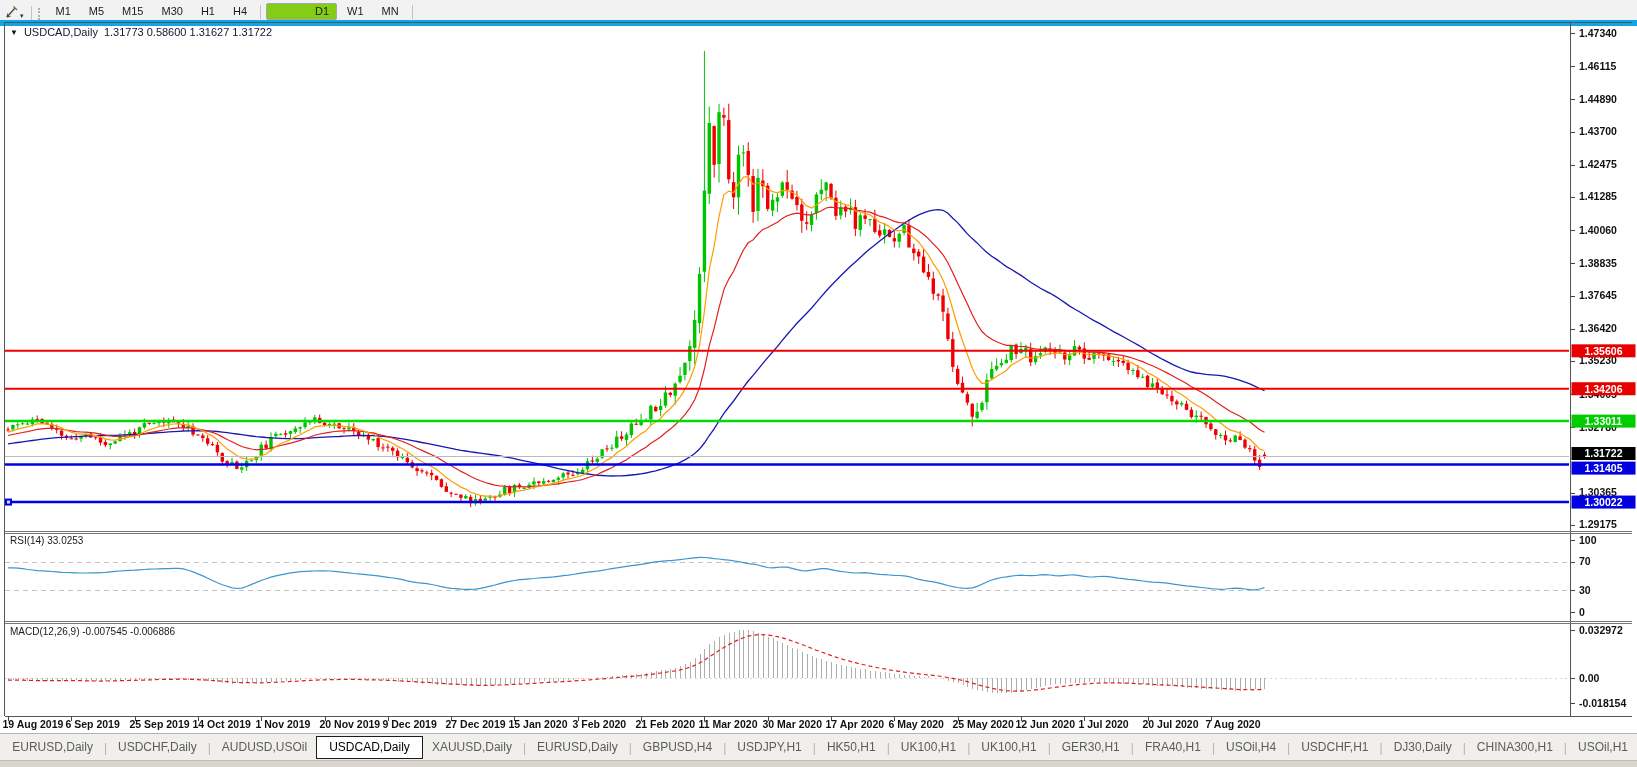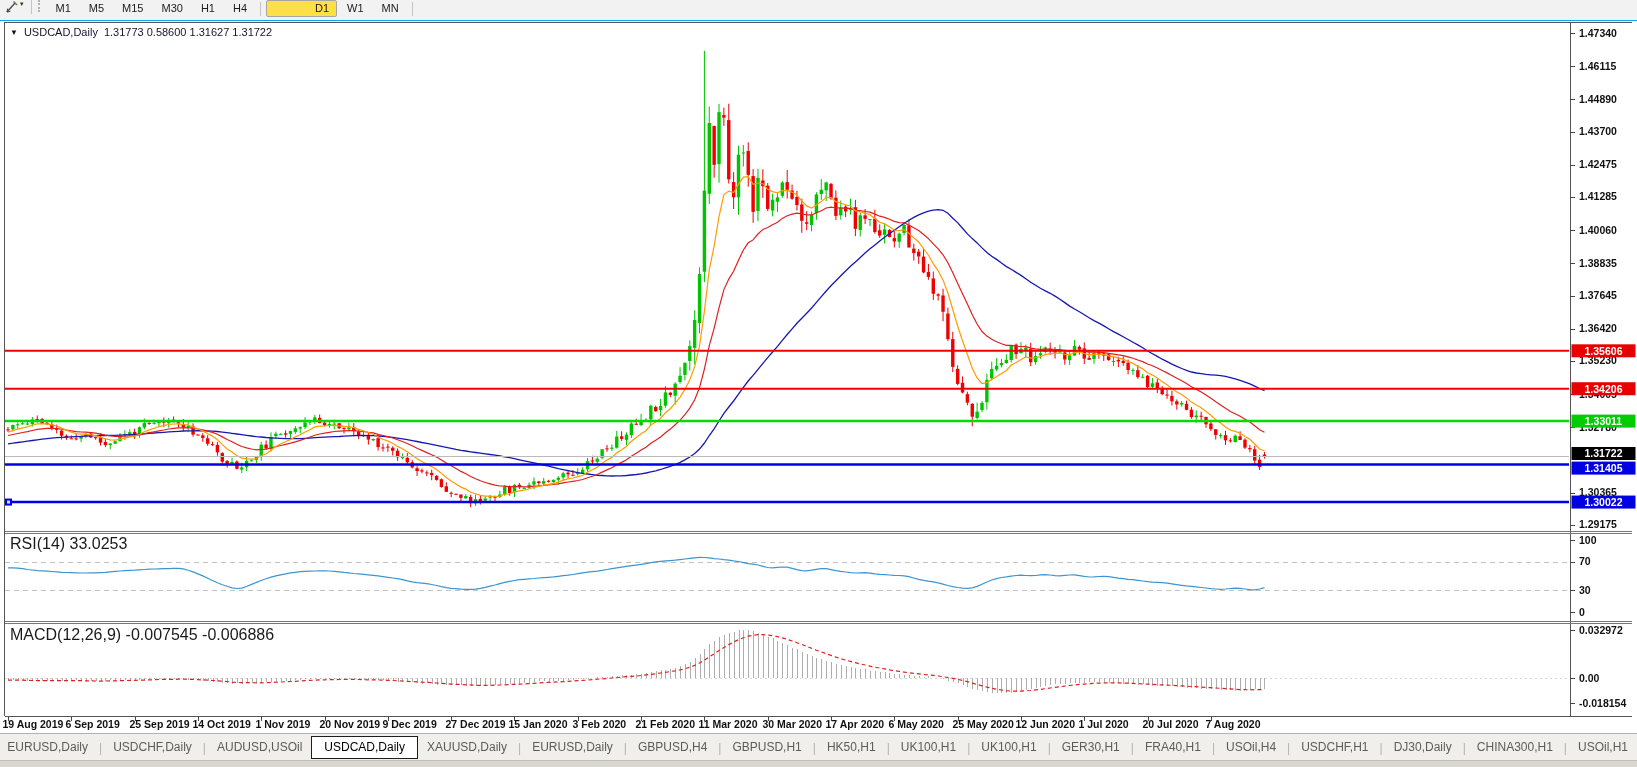--- a/index.html
+++ b/index.html
@@ -4,40 +4,40 @@
 <style>
   html,body{margin:0;padding:0;}
   body{
     width:1637px;height:767px;position:relative;overflow:hidden;
     background:#ffffff;font-family:"Liberation Sans",sans-serif;
     -webkit-font-smoothing:antialiased;
   }
   
   .toolbar{
     position:absolute;top:0;left:0;width:1637px;height:20px;
-    background:#f2f2f2;border-bottom:1px solid #0ea5e9;
-    display:flex;align-items:flex-start;font-size:11px;color:#1c1c1c;
+    background:#f2f2f2;border-bottom:6px solid #0ea5e9;
+    display:flex;align-items:flex-end;font-size:11px;color:#1c1c1c;
     user-select:none;
   }
   .tool-ico{display:flex;align-items:center;margin-left:4px;}
   .tool-caret{font-size:7px;color:#333;margin:0 3px 0 1px;}
   .tb-sep{width:1px;height:14px;background:#c4c4c4;margin:0 4px;}
   .grip{width:2px;height:12px;border-left:2px dotted #b2b2b2;margin:0 5px 0 2px;}
   .tf-group{display:flex;align-items:center;}
   .tf-btn{padding:1px 7px;margin:0 1px;border:1px solid transparent;border-radius:2px;line-height:13px;}
-  .tf-btn.active{background:#fde047;border-color:#a6a6a6;padding-left:48px;}
+  .tf-btn.active{background:#84cc16;border-color:#a6a6a6;padding-left:48px;}
   
   #chart-svg{position:absolute;top:0;left:0;}
   
   .chart-title{
     position:absolute;top:26px;left:10px;font-size:11px;color:#15152e;
     display:flex;align-items:center;gap:6px;white-space:nowrap;
   }
   .chart-title .caret{font-size:8px;color:#111;}
-  .ind-label{position:absolute;left:10px;font-size:16px;color:#1a1a1a;white-space:nowrap;}
+  .ind-label{position:absolute;left:10px;font-size:10px;color:#1a1a1a;white-space:nowrap;}
   
   .tabbar{
     position:absolute;top:733px;left:0;width:1637px;height:27px;
     background:#f0efec;border-top:1px solid #b5b3ad;
     display:flex;align-items:center;font-size:12px;color:#5c5c5c;
     white-space:nowrap;overflow:hidden;justify-content:flex-end;
   }
   .tabs{display:flex;align-items:center;padding-left:12px;}
   .tab{padding:2px 9px;line-height:17px;}
   .tab.active{
@@ -1021,21 +1021,21 @@
       <span class="tab">USDCHF,Daily</span>
       <span class="tab-pipe">|</span>
       <span class="tab">AUDUSD,USOil</span>
       <span class="tab active">USDCAD,Daily</span>
       <span class="tab">XAUUSD,Daily</span>
       <span class="tab-pipe">|</span>
       <span class="tab">EURUSD,Daily</span>
       <span class="tab-pipe">|</span>
       <span class="tab">GBPUSD,H4</span>
       <span class="tab-pipe">|</span>
-      <span class="tab">GBPUSD,H1</span>
+      <span class="tab">USDJPY,H1</span>
       <span class="tab-pipe">|</span>
       <span class="tab">HK50,H1</span>
       <span class="tab-pipe">|</span>
       <span class="tab">UK100,H1</span>
       <span class="tab-pipe">|</span>
       <span class="tab">UK100,H1</span>
       <span class="tab-pipe">|</span>
       <span class="tab">GER30,H1</span>
       <span class="tab-pipe">|</span>
       <span class="tab">FRA40,H1</span>

